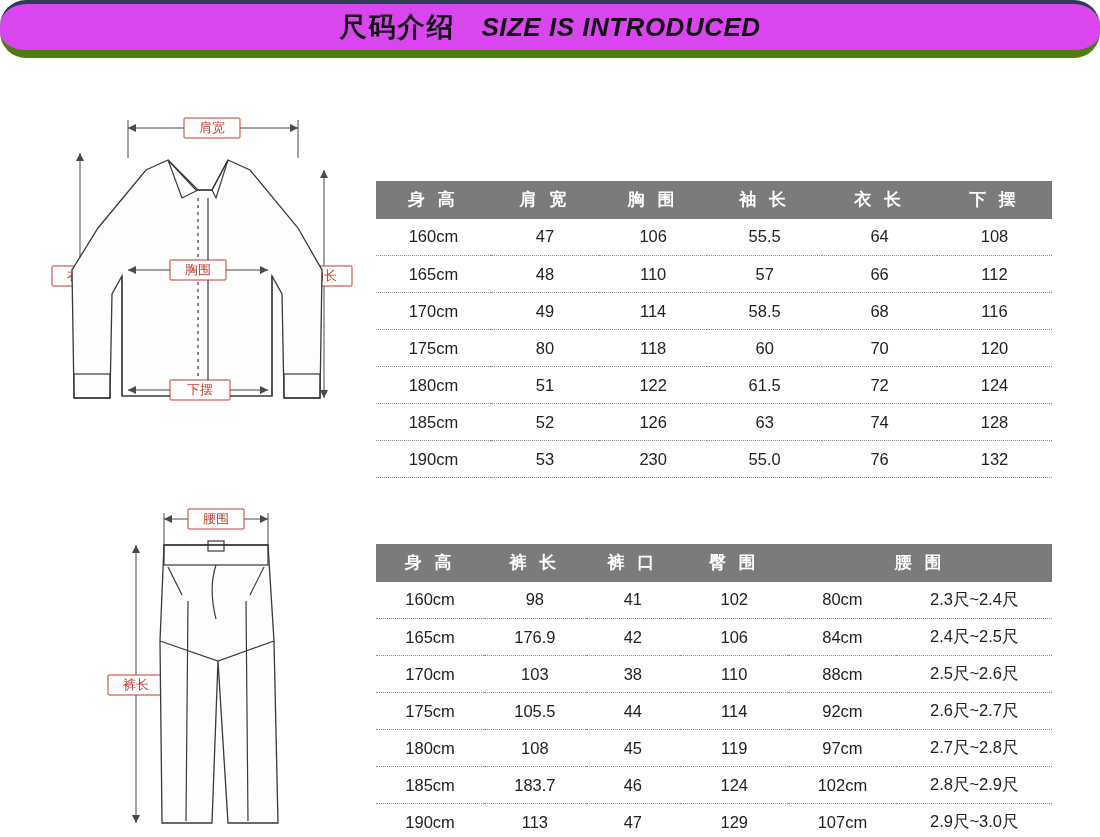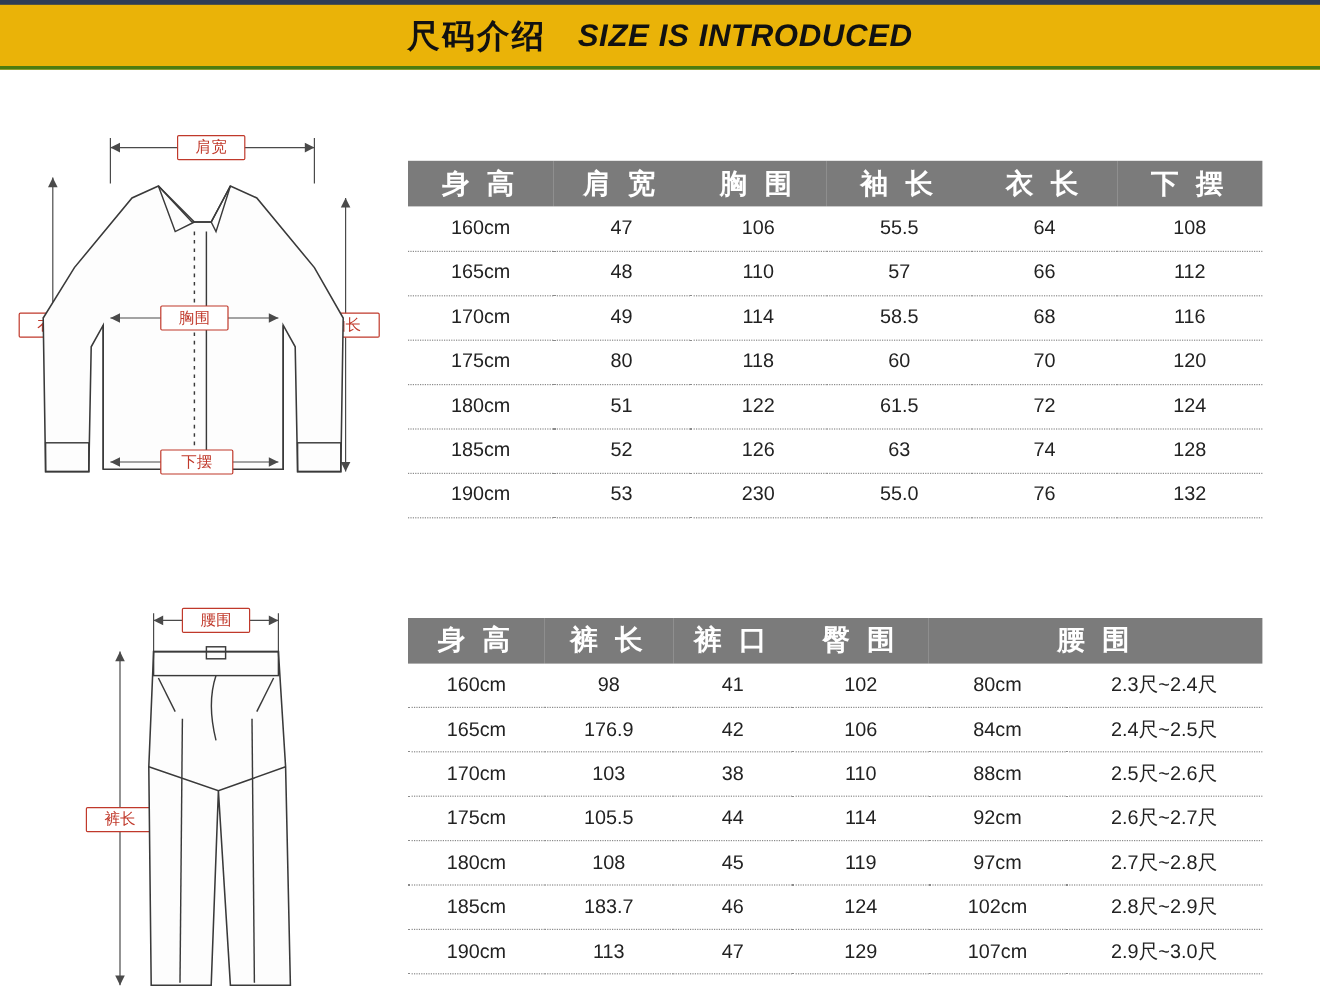--- a/index.html
+++ b/index.html
@@ -10,46 +10,48 @@
     background: #ffffff;
     font-family: "Liberation Sans", "DejaVu Sans", sans-serif;
     color: #1b1b1b;
     overflow: hidden;
     position: relative;
   }
 
   
   .header {
     height: 58px;
-    background: #eab308;
+    background: #d946ef;
     border-top: 4px solid #2e3d56;
-    border-bottom: 3px solid #4d7c0f;
+    border-bottom: 8px solid #4d7c0f;
     display: flex;
     align-items: center;
     justify-content: center;
     gap: 26px;
+    border-radius: 26px;
   }
   .header .cn {
     font-size: 27px;
     font-weight: bold;
     letter-spacing: 2px;
     color: #111;
   }
   .header .en {
     font-size: 26px;
     font-weight: bold;
     letter-spacing: 0.5px;
     color: #111;
     font-style: italic;
   }
 
   
   .block {
     display: flex;
-    align-items: center;
+    align-items: flex-end;
+    padding-left: 36px;
   }
   .fig-col {
     width: 340px;
     flex: 0 0 340px;
     position: relative;
   }
   .table-col {
     flex: 1 1 auto;
     padding-right: 48px;
   }
@@ -59,21 +61,21 @@
 
   
   table.size-table {
     border-collapse: collapse;
     width: 100%;
     table-layout: fixed;
   }
   table.size-table thead th {
     background: #7b7b7b;
     color: #ffffff;
-    font-size: 23px;
+    font-size: 17px;
     font-weight: bold;
     letter-spacing: 4px;
     height: 38px;
     text-align: center;
     border: none;
   }
   table.size-table tbody td {
     text-align: center;
     font-size: 16.5px;
     height: 37px;

